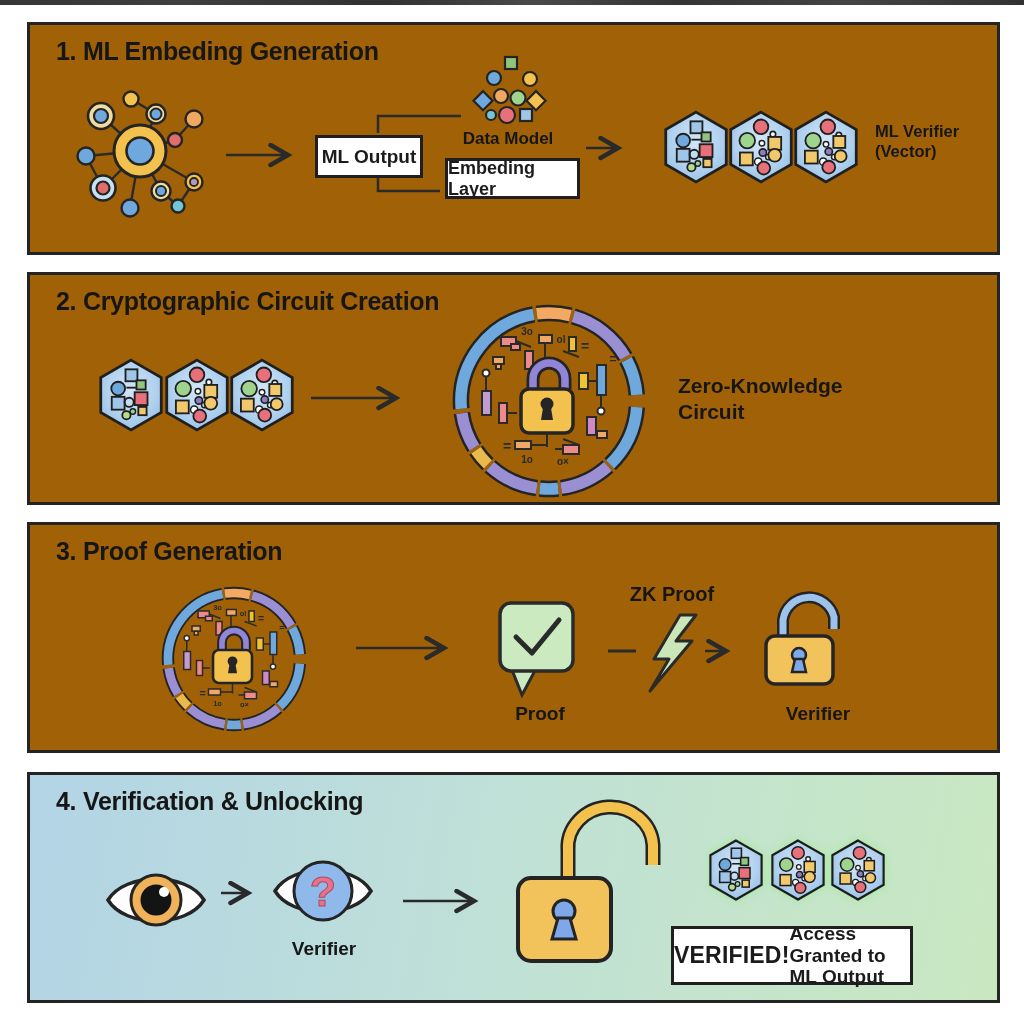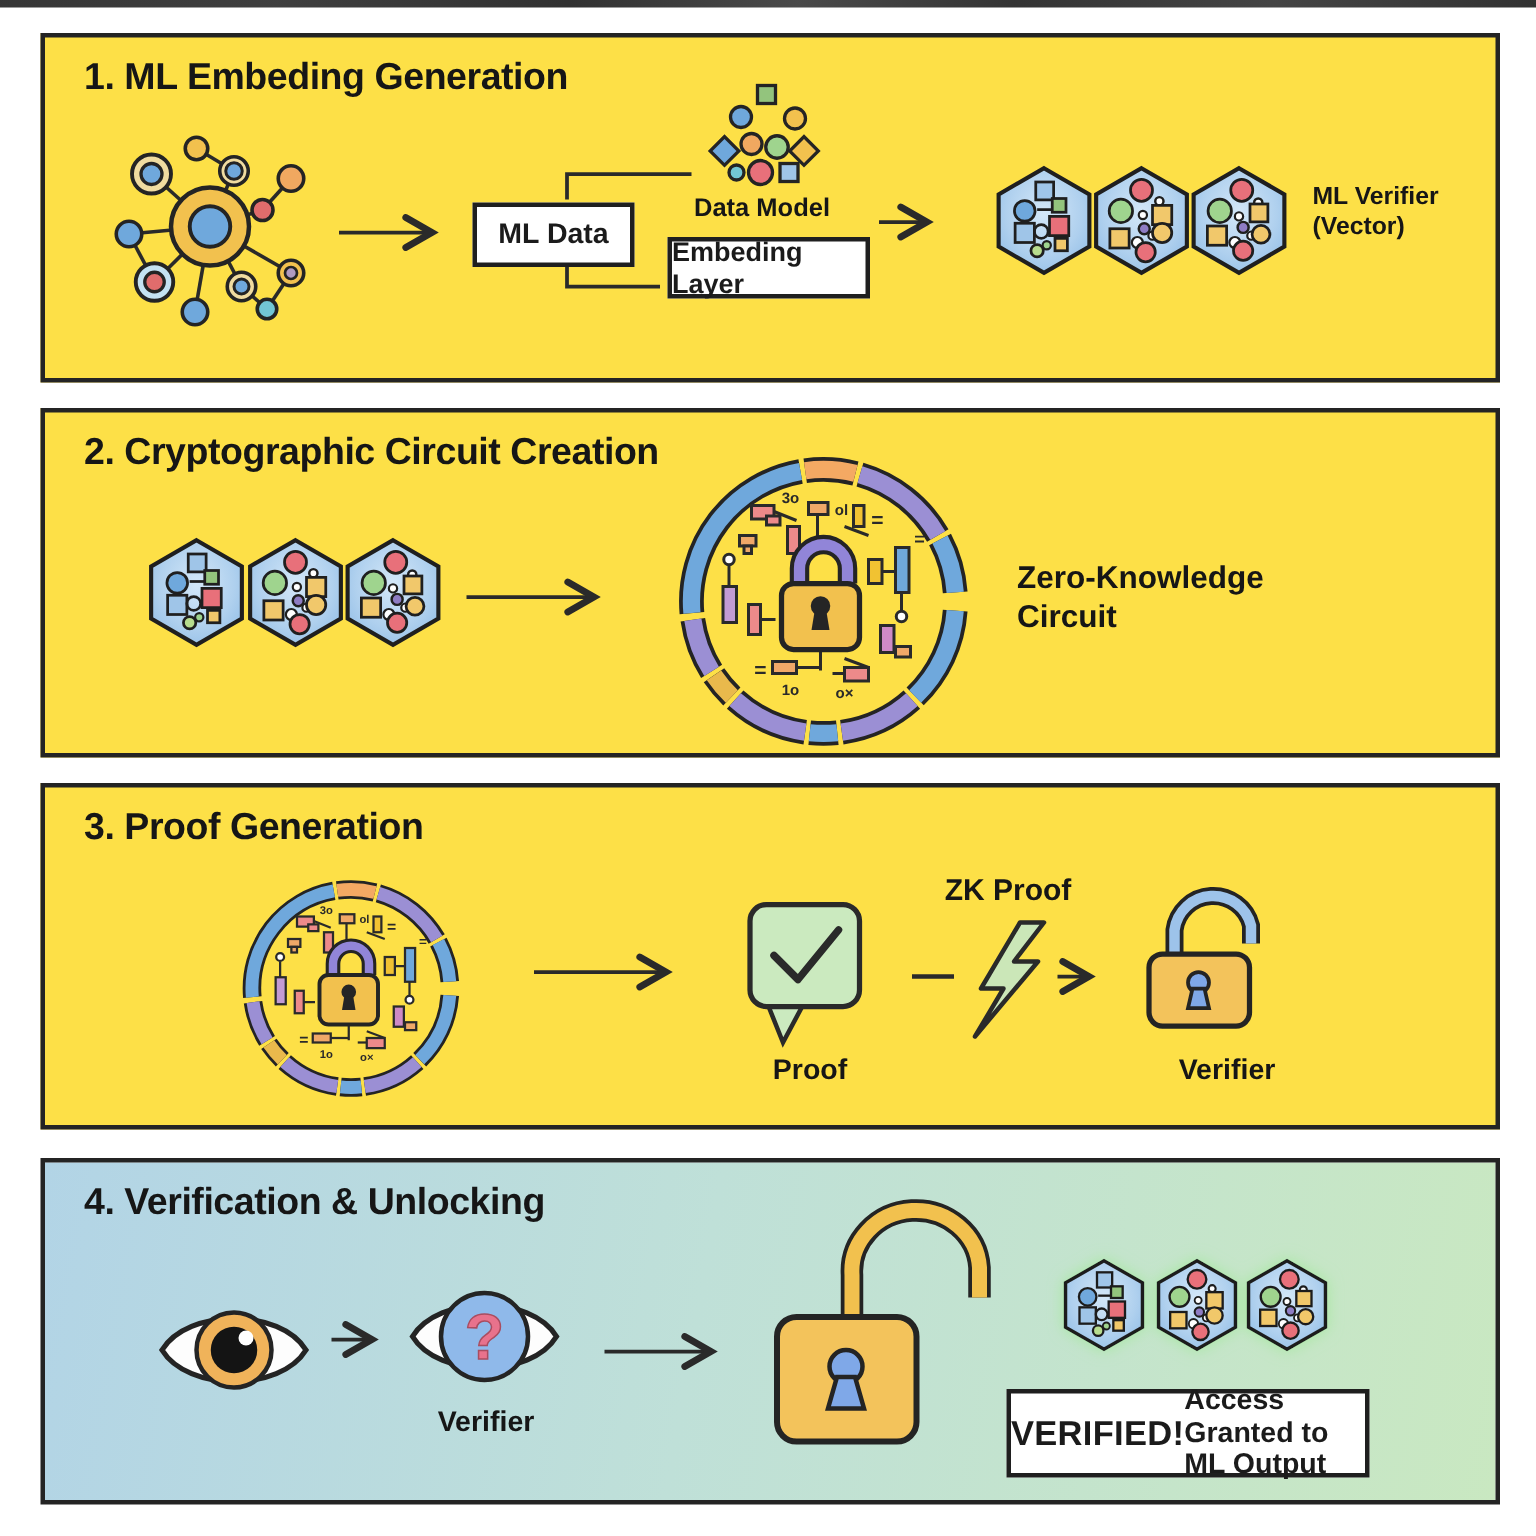--- a/index.html
+++ b/index.html
@@ -1,21 +1,21 @@
 <!DOCTYPE html>
 <html><head>
 <meta charset="utf-8">
 <style>
   html,body{margin:0;padding:0;background:#ffffff;}
   .stage{position:relative;width:1024px;height:1024px;background:#ffffff;overflow:hidden;
          font-family:"Liberation Sans",sans-serif;color:#1b1b1b;}
   .top-strip{position:absolute;left:0;top:0;width:1024px;height:5px;
     background:linear-gradient(90deg,#242424 0%,#2e2e2e 18%,#1f1f1f 37%,#3a3a3a 52%,#222 66%,#343434 83%,#202020 100%);
     opacity:.92;}
-  .panel{position:absolute;left:27px;width:973px;border:3px solid #242424;background:#fde047;box-sizing:border-box;}
+  .panel{position:absolute;left:27px;width:973px;border:3px solid #242424;background:#a16207;box-sizing:border-box;}
   .panel-1{top:22px;height:233px;}
   .panel-2{top:272px;height:233px;}
   .panel-3{top:522px;height:231px;}
   .panel-4{top:772px;height:231px;background:linear-gradient(100deg,#b2d4e6 0%,#bfe0d8 45%,#c9e8c1 100%);padding-left:16px;}
   .panel-title{position:absolute;left:26px;top:12px;font-size:25px;font-weight:700;letter-spacing:-.3px;color:#161616;}
   .psvg{position:absolute;left:0;top:0;width:100%;height:100%;}
   .labelbox{position:absolute;border:3px solid #1f1f1f;background:#fff;display:flex;align-items:center;justify-content:center;
             font-weight:700;box-sizing:border-box;}
   .flabel{position:absolute;font-weight:700;color:#161616;}
   .center{text-align:center;}
@@ -222,21 +222,21 @@
         <circle cx="477" cy="90" r="8" fill="#E8707A"></circle>
         <rect x="490" y="84" width="12" height="12" fill="#9FC5E8"></rect>
       </g>
       <line x1="556" y1="123" x2="588" y2="123" stroke="#2a2a2a" stroke-width="2.5" marker-end="url(#ah)"></line>
 
       <use href="#hex-a" x="633" y="84" width="66" height="76"></use>
       <use href="#hex-b" x="698" y="84" width="66" height="76"></use>
       <use href="#hex-c" x="763" y="84" width="66" height="76"></use>
     </svg>
     <div class="labelbox" style="left:285px;top:110px;width:108px;height:43px;font-size:19px;">
-      <span>ML Data</span>
+      <span>ML Output</span>
     </div>
     <div class="flabel center" style="left:428px;top:104px;width:100px;font-size:17px;">Data Model</div>
     <div class="labelbox" style="left:415px;top:133px;width:135px;height:41px;font-size:18px;">
       <span>Embeding Layer</span>
     </div>
     <div class="flabel" style="left:845px;top:96px;font-size:16.5px;line-height:20px;">
       <div>ML Verifier</div>
       <div>(Vector)</div>
     </div>
   </div>

